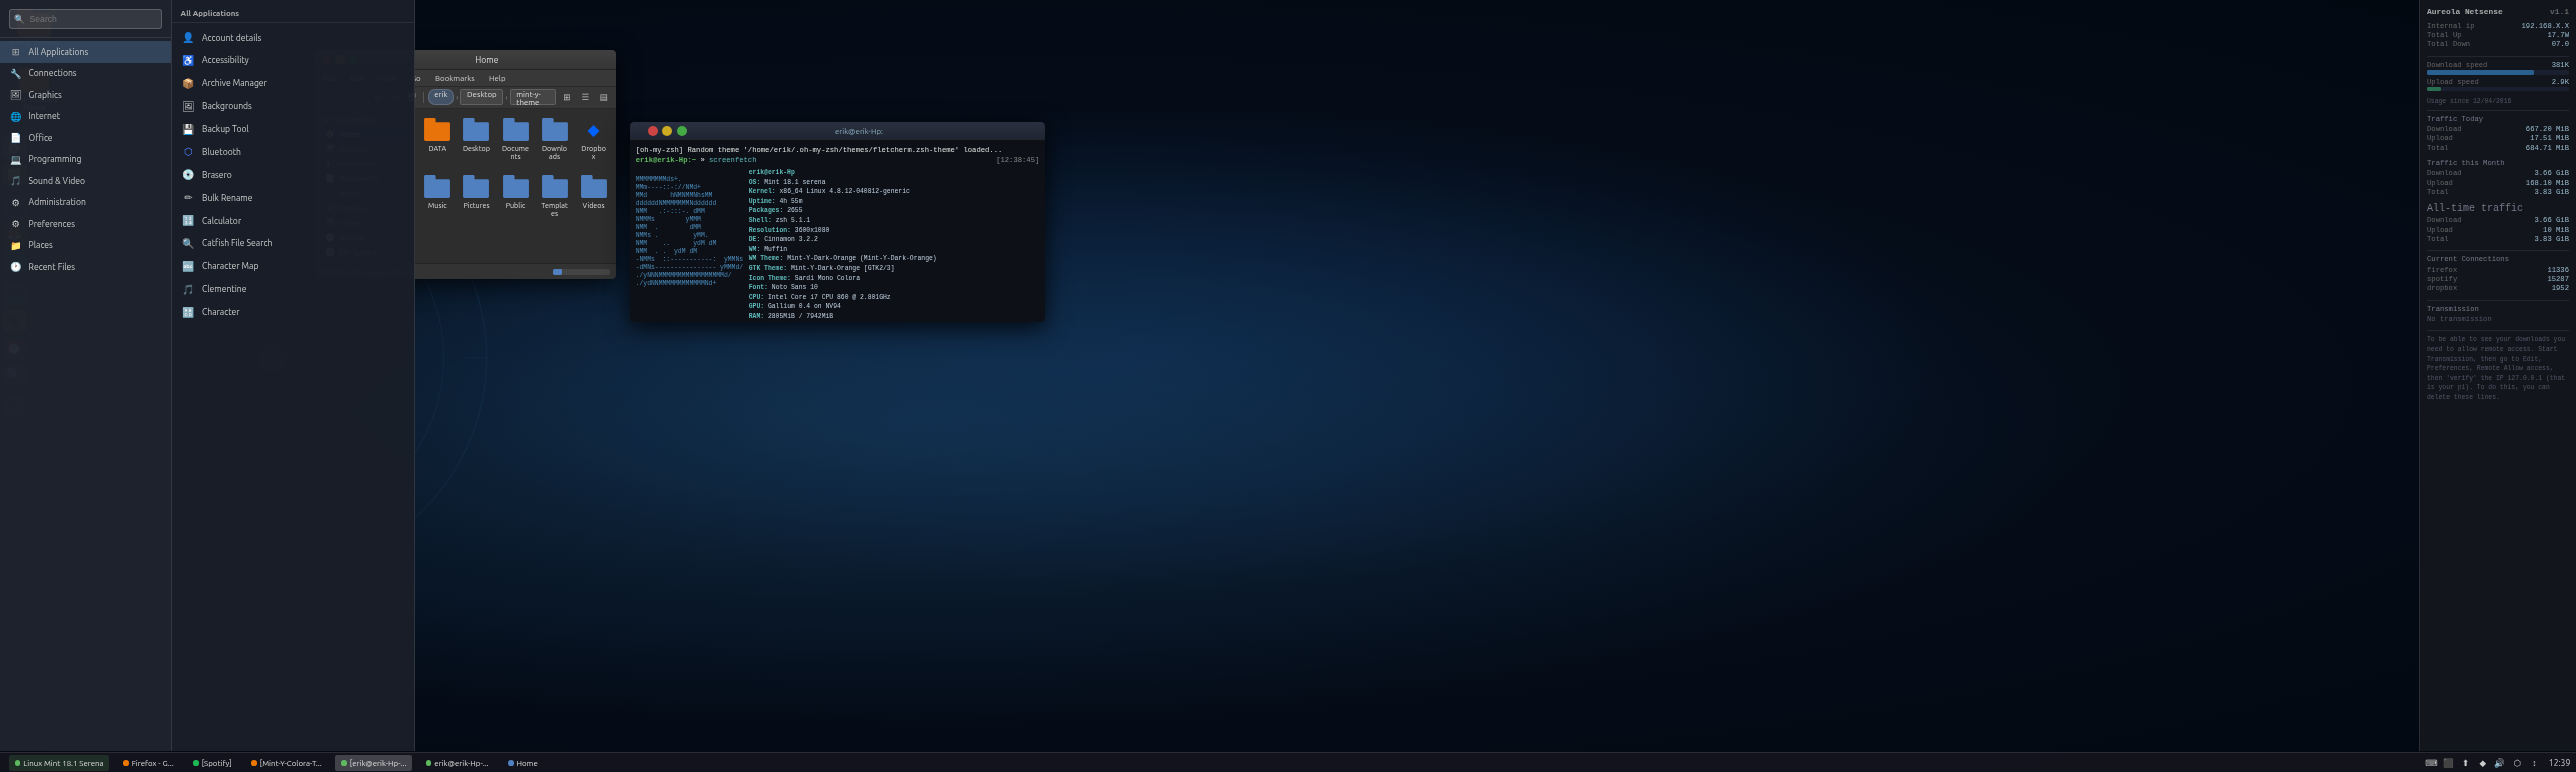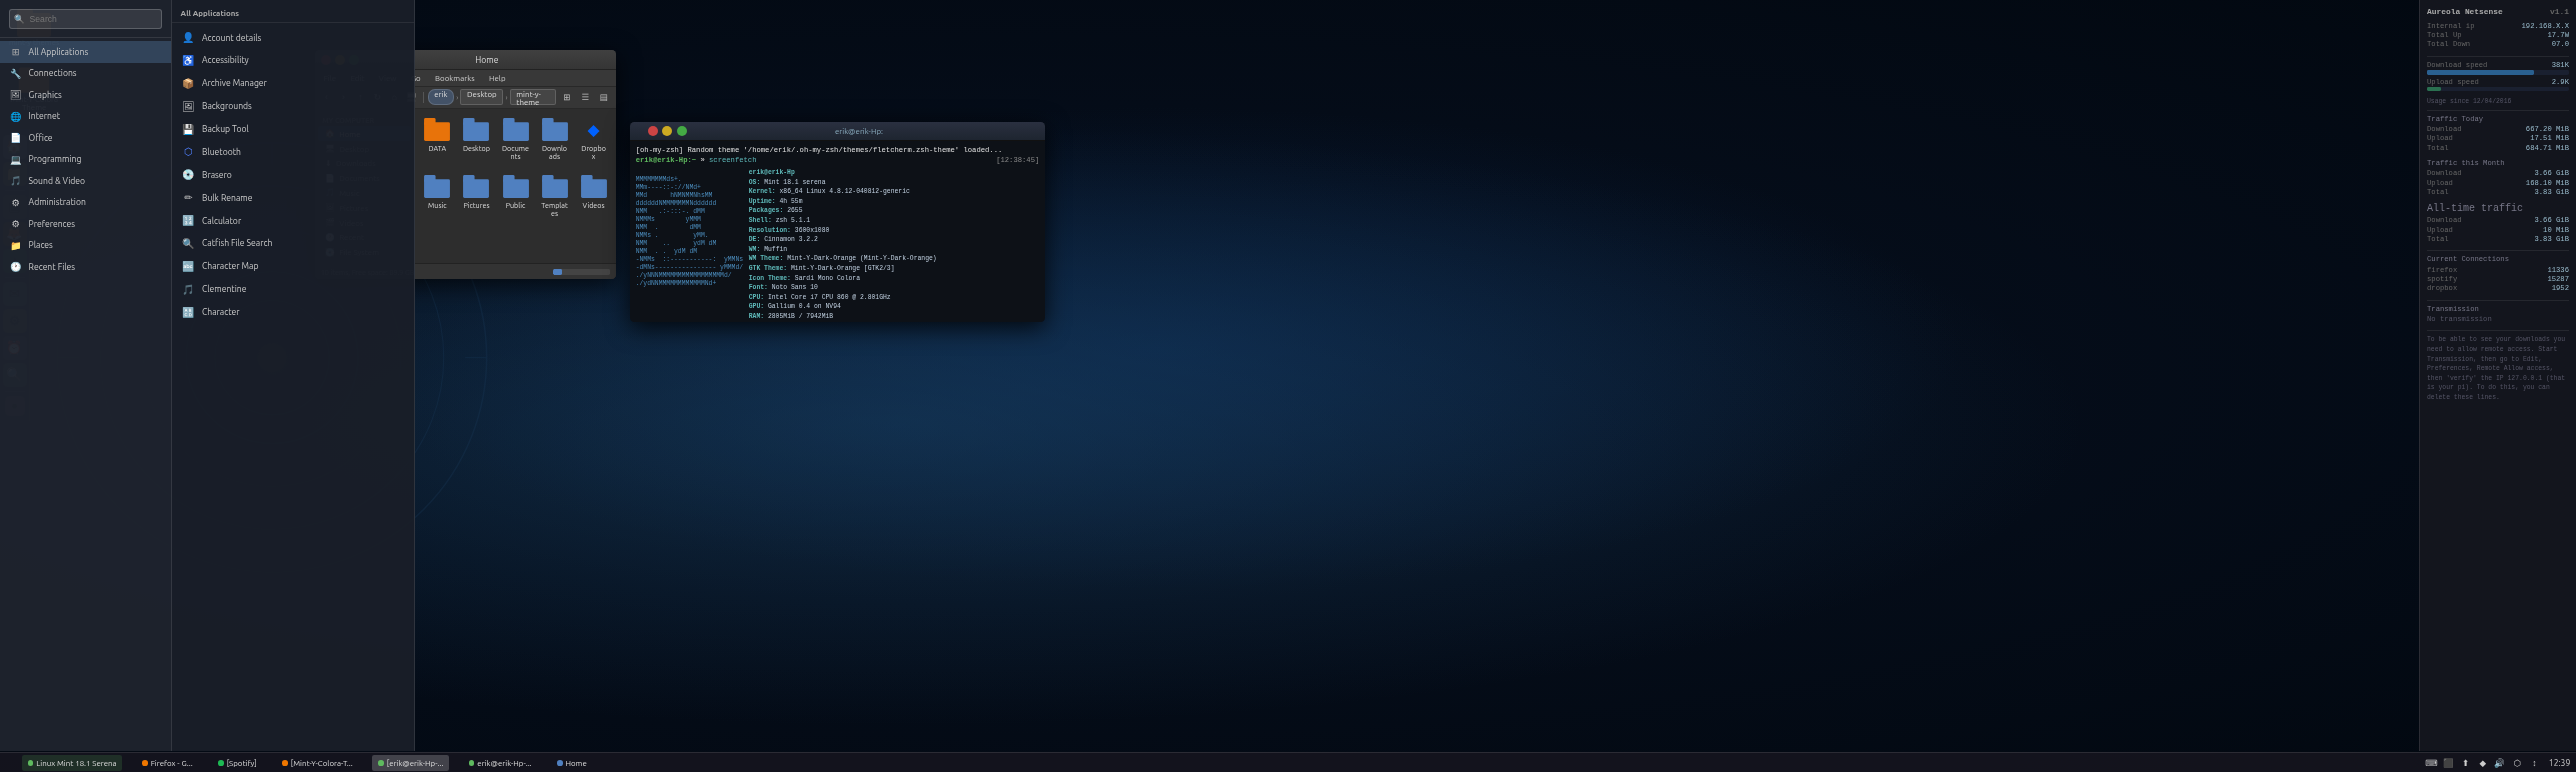--- a/index.html
+++ b/index.html
@@ -85,22 +85,22 @@
       background: rgba(20, 20, 30, 0.95);
       display: flex;
       align-items: center;
       z-index: 1000;
       border-top: 0.7px solid rgba(255,255,255,0.1);
     }
 
     .taskbar-left {
       display: flex;
       align-items: flex-end;
-      padding: 0 22px;
-      gap: 14px;
+      padding: 0 9px;
+      gap: 8px;
     }
 
     .taskbar-app-btn {
       height: 15.7px;
       padding: 0 5.7px;
       border-radius: 2.1px;
       display: flex;
       align-items: center;
       gap: 2.9px;
       font-size: 7.9px;

